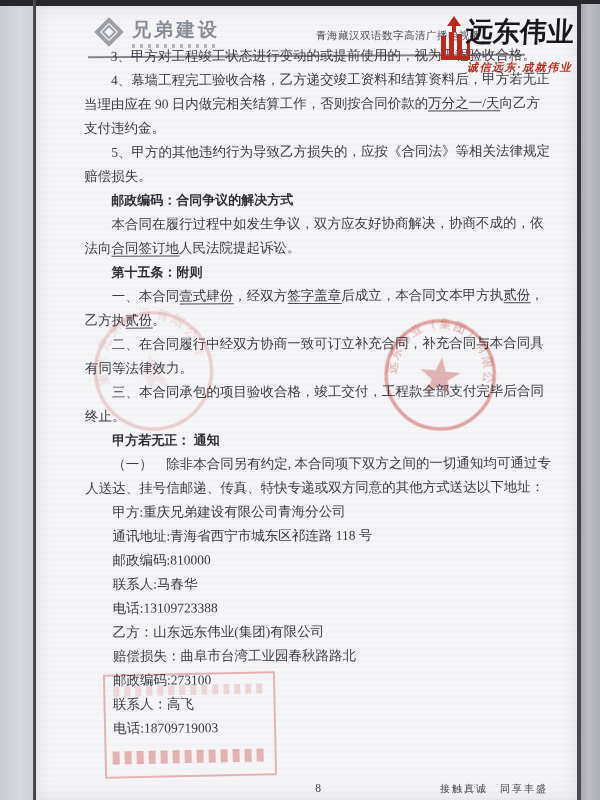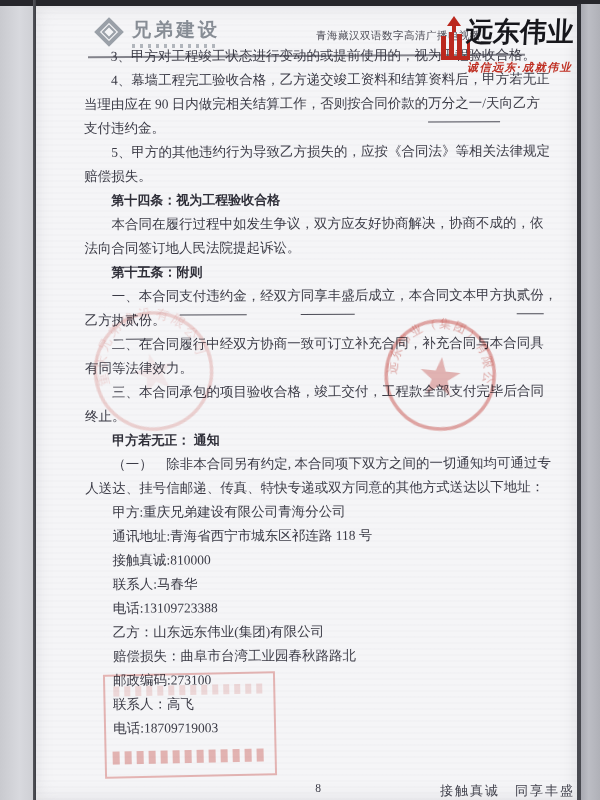--- a/index.html
+++ b/index.html
@@ -40,41 +40,41 @@
   .fe-slogan{position:absolute;left:467px;top:60px;z-index:3;white-space:nowrap;
       font-family:"Liberation Sans","DejaVu Sans",sans-serif;font-weight:bold;font-style:italic;
       font-size:11px;letter-spacing:1.5px;color:#bf2f23;}
 
   
   .doc-lines{position:absolute;left:85px;top:44px;width:450px;transform:rotate(-.2deg);}
   .line{height:24px;line-height:24px;font-size:13.5px;color:#3b3b46;white-space:nowrap;}
   .line.indent{padding-left:27px;}
   .line.bold{font-weight:bold;color:#2e2e38;
       font-family:"Liberation Sans","DejaVu Sans",sans-serif;font-size:13px;}
-  .line .u{border-bottom:1px solid #4a4a55;padding-bottom:11px;}
+  .line .u{border-bottom:1px solid #4a4a55;padding-bottom:0;}
 
   
   .seal{position:absolute;mix-blend-mode:multiply;filter:blur(.4px);}
   .seal-left{left:90px;top:307px;opacity:.6;transform:rotate(-14deg);}
   .seal-right{left:380px;top:315px;opacity:.85;transform:rotate(6deg);}
   .stamp-rect{position:absolute;left:104px;top:673px;width:168px;height:100px;
       border:2.5px solid rgba(214,95,88,.42);transform:rotate(-1.2deg);filter:blur(.5px);
       mix-blend-mode:multiply;}
   .stamp-rect .row1{position:absolute;left:8px;top:10px;right:10px;height:10px;opacity:.18;
       background:repeating-linear-gradient(90deg,#d0544c 0 6px,transparent 6px 11px);}
   .stamp-rect .row2{position:absolute;left:6px;bottom:12px;right:8px;height:13px;opacity:.4;
       background:repeating-linear-gradient(90deg,#d0544c 0 7px,transparent 7px 12px);}
   .smudge{position:absolute;background:rgba(230,150,148,.38);filter:blur(3px);border-radius:50%;}
   .smudge-a{left:583px;top:244px;width:10px;height:34px;}
   .smudge-b{left:582px;top:698px;width:11px;height:58px;}
 
   
   .page-number{position:absolute;left:306px;top:782px;width:24px;text-align:center;
       font-size:11.5px;color:#3b3b46;}
-  .footer-slogan{position:absolute;left:440px;top:782px;font-size:13px;letter-spacing:2px;
+  .footer-slogan{position:absolute;left:440px;top:782px;font-size:10px;letter-spacing:2px;
       color:#42424d;white-space:nowrap;}
 </style>
 </head>
 <body>
 
 <div class="scan">
 
   <div class="strip-left"></div>
   <div class="band-top"></div>
   <div class="paper"></div>
@@ -107,36 +107,36 @@
   <div class="fe-name">远东伟业</div>
   <div class="fe-slogan">诚信远东·成就伟业</div>
 
   <div class="doc-lines" id="doc-lines">
       <div class="line indent"><span>3、甲方对工程竣工状态进行变动的或提前使用的，视为工程验收合格。</span></div>
       <div class="line indent"><span>4、幕墙工程完工验收合格，乙方递交竣工资料和结算资料后，甲方若无正</span></div>
       <div class="line"><span>当理由应在 90 日内做完相关结算工作，否则按合同价款的</span><span class="u">万分之一/天</span><span>向乙方</span></div>
       <div class="line"><span>支付违约金。</span></div>
       <div class="line indent"><span>5、甲方的其他违约行为导致乙方损失的，应按《合同法》等相关法律规定</span></div>
       <div class="line"><span>赔偿损失。</span></div>
-      <div class="line bold indent"><span>第十四条：视为工程验收合格</span></div>
+      <div class="line bold indent"><span>邮政编码：合同争议的解决方式</span></div>
       <div class="line indent"><span>本合同在履行过程中如发生争议，双方应友好协商解决，协商不成的，依</span></div>
       <div class="line"><span>法向</span><span class="u">合同签订地</span><span>人民法院提起诉讼。</span></div>
       <div class="line bold indent"><span>第十五条：附则</span></div>
-      <div class="line indent"><span>一、本合同</span><span class="u">支付违约金</span><span>，经双方</span><span class="u">同享丰盛</span><span>后成立，本合同文本甲方执</span><span class="u">贰份</span><span>，</span></div>
+      <div class="line indent"><span>一、本合同</span><span class="u">壹式肆份</span><span>，经双方</span><span class="u">签字盖章</span><span>后成立，本合同文本甲方执</span><span class="u">贰份</span><span>，</span></div>
       <div class="line"><span>乙方执</span><span class="u">贰份</span><span>。</span></div>
       <div class="line indent"><span>二、在合同履行中经双方协商一致可订立补充合同，补充合同与本合同具</span></div>
       <div class="line"><span>有同等法律效力。</span></div>
       <div class="line indent"><span>三、本合同承包的项目验收合格，竣工交付，工程款全部支付完毕后合同</span></div>
       <div class="line"><span>终止。</span></div>
       <div class="line bold indent"><span>甲方若无正： 通知</span></div>
       <div class="line indent"><span>（一）　除非本合同另有约定, 本合同项下双方之间的一切通知均可通过专</span></div>
       <div class="line"><span>人送达、挂号信邮递、传真、特快专递或双方同意的其他方式送达以下地址：</span></div>
       <div class="line indent"><span>甲方:重庆兄弟建设有限公司青海分公司</span></div>
       <div class="line indent"><span>通讯地址:青海省西宁市城东区祁连路 118 号</span></div>
-      <div class="line indent"><span>接触真诚:810000</span></div>
+      <div class="line indent"><span>邮政编码:810000</span></div>
       <div class="line indent"><span>联系人:马春华</span></div>
       <div class="line indent"><span>电话:13109723388</span></div>
       <div class="line indent"><span>乙方：山东远东伟业(集团)有限公司</span></div>
       <div class="line indent"><span>赔偿损失：曲阜市台湾工业园春秋路路北</span></div>
       <div class="line indent"><span>邮政编码:273100</span></div>
       <div class="line indent"><span>联系人：高飞</span></div>
       <div class="line indent"><span>电话:18709719003</span></div>
     </div>
 
   <div class="seal seal-left">

